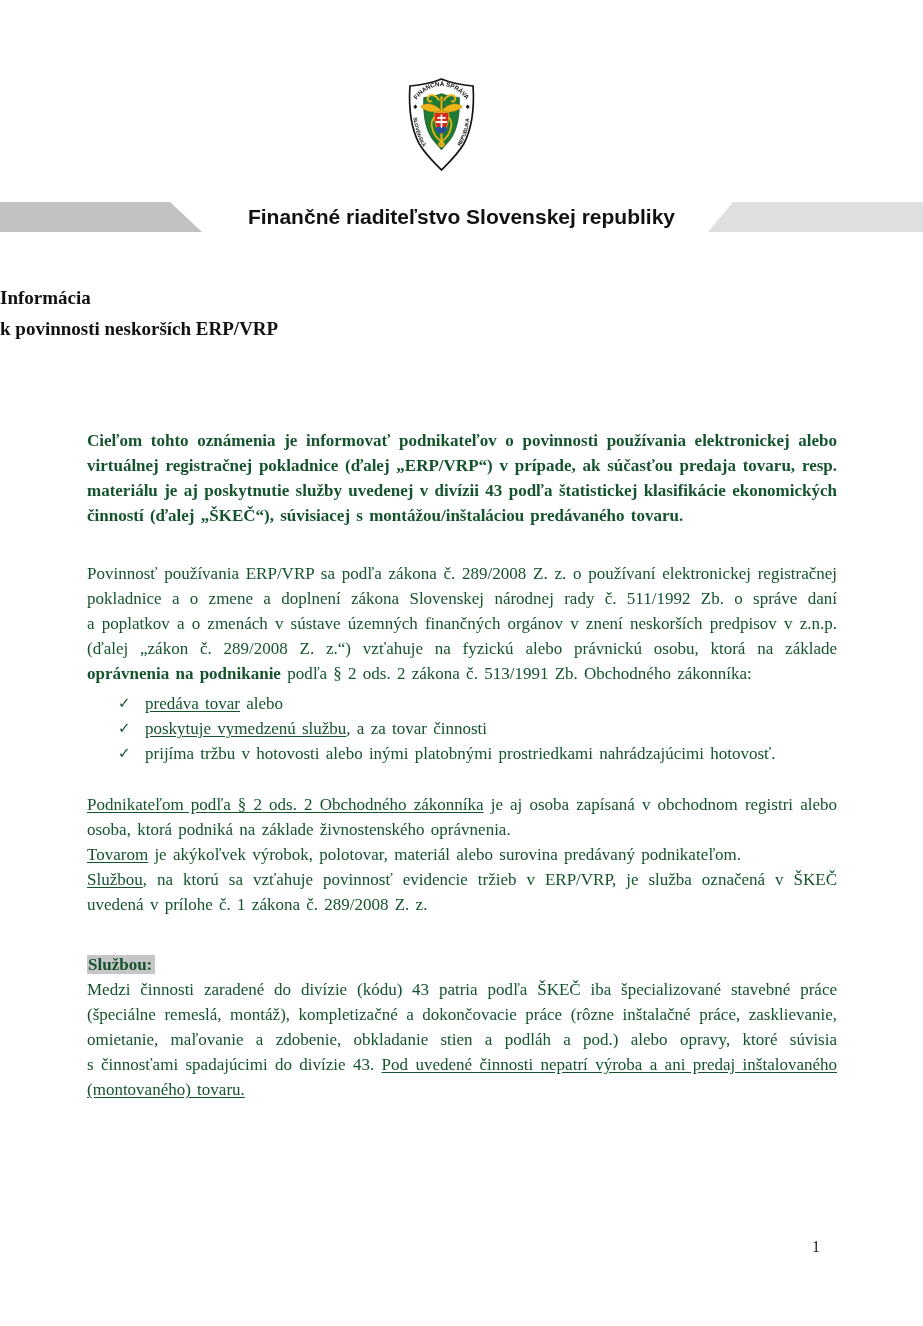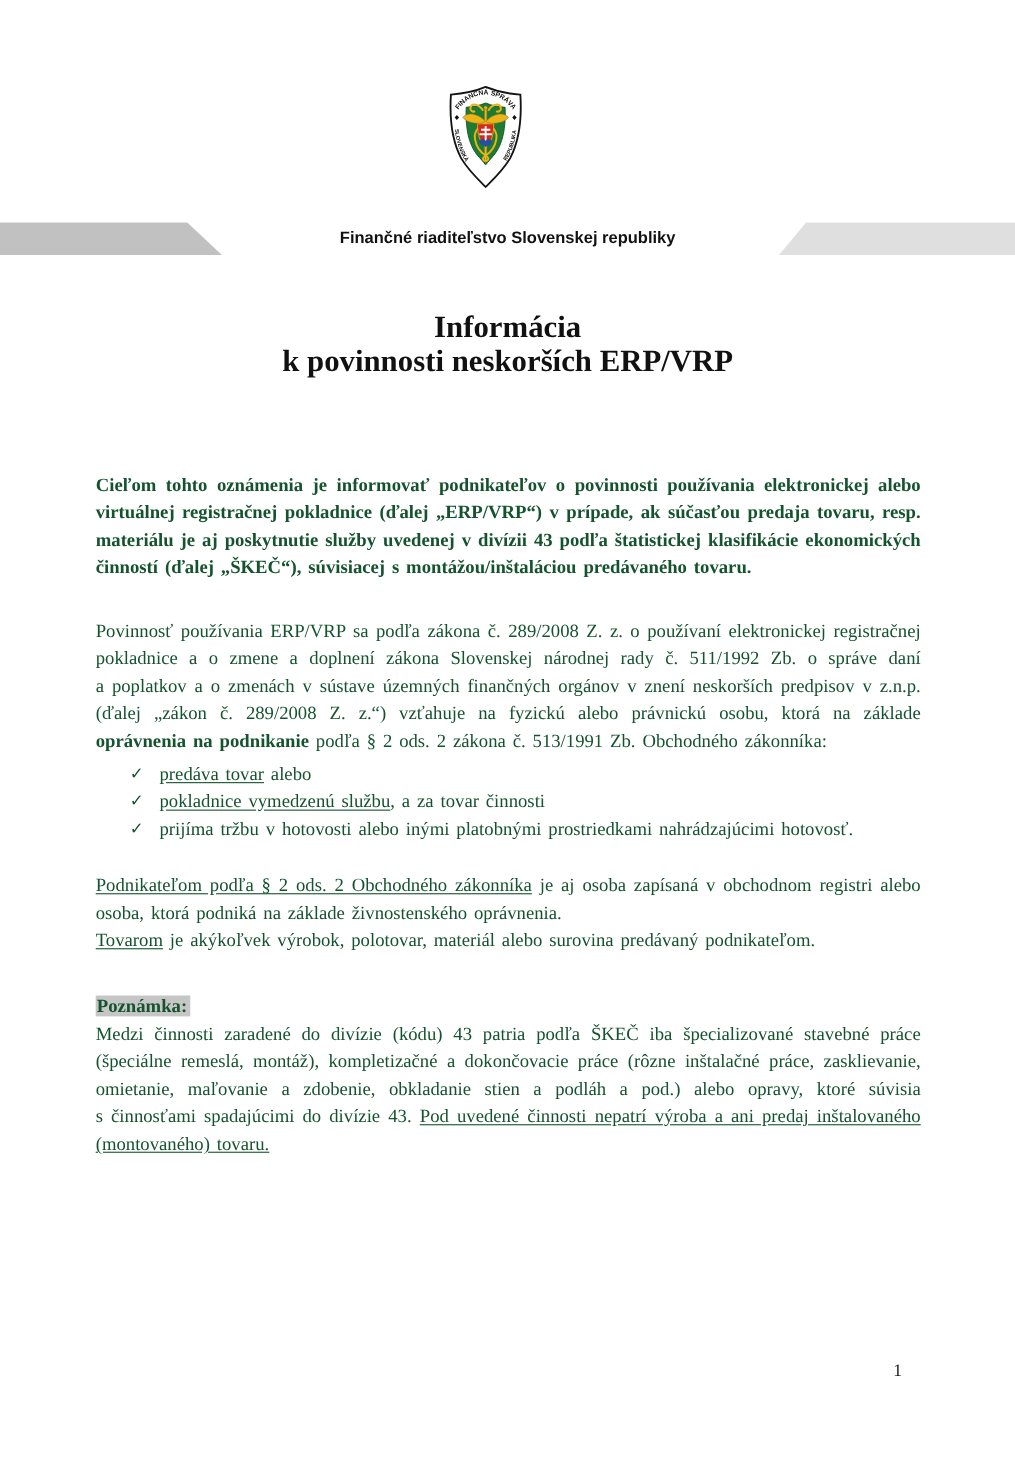--- a/index.html
+++ b/index.html
@@ -18,27 +18,27 @@
   .logo svg { width: 100%; height: 100%; display: block; }
 
   
   .band { position: absolute; top: 202px; height: 30px; }
   .band-left  { left: 0; width: 202px; clip-path: polygon(0 0, 170px 0, 100% 100%, 0 100%); }
   .band-right { left: 708px; width: 215px; clip-path: polygon(25px 0, 100% 0, 100% 100%, 0 100%); }
   .header-title {
     position: absolute; top: 201px; left: 0; width: 100%;
     text-align: center;
     font-family: "Liberation Sans", sans-serif;
-    font-weight: bold; font-size: 15px; line-height: 31px; color: #111;
+    font-weight: bold; font-size: 21px; line-height: 31px; color: #111;
   }
 
   
   .doc-title {
     position: absolute; top: 282px; left: 0; width: 100%;
-    text-align: center; font-weight: bold; font-size: 28px; line-height: 31px; color: #111;
+    text-align: left; font-weight: bold; font-size: 19px; line-height: 31px; color: #111;
   }
 
   
   .content {
     position: absolute; left: 87px; top: 428px; width: 750px;
     font-size: 17px; line-height: 25px; text-align: justify;
     word-spacing: 2px; color: #14532d;
   }
   .content p { margin: 0; }
   .p-intro { font-weight: bold; }
@@ -120,33 +120,34 @@
 
     <p class="p-law"><span>Povinnosť používania ERP/VRP sa podľa zákona č.&nbsp;289/2008 Z.&nbsp;z. o&nbsp;používaní elektronickej registračnej pokladnice a&nbsp;o&nbsp;zmene a&nbsp;doplnení zákona Slovenskej národnej rady č.&nbsp;511/1992 Zb. o&nbsp;správe daní a&nbsp;poplatkov a&nbsp;o&nbsp;zmenách v&nbsp;sústave územných finančných orgánov v&nbsp;znení neskorších predpisov v&nbsp;z.n.p. (ďalej „zákon č.&nbsp;289/2008 Z.&nbsp;z.“) vzťahuje na fyzickú alebo právnickú osobu, ktorá na základe </span><b>oprávnenia na podnikanie</b><span> podľa §&nbsp;2 ods. 2 zákona č.&nbsp;513/1991 Zb. Obchodného zákonníka:</span></p>
 
     <ul class="checklist">
       <li>
         <span class="check">✓</span>
         <span class="li-text"><u>predáva tovar</u><span> alebo</span></span>
       </li>
       <li>
         <span class="check">✓</span>
-        <span class="li-text"><u>pokladnice vymedzenú službu</u><span>, a za tovar činnosti</span></span>
+        <span class="li-text"><u>poskytuje vymedzenú službu</u><span>, a za tovar činnosti</span></span>
       </li>
       <li>
         <span class="check">✓</span>
         <span class="li-text"><u></u><span>prijíma tržbu v&nbsp;hotovosti alebo inými platobnými prostriedkami nahrádzajúcimi hotovosť.</span></span>
       </li>
     </ul>
 
     <div class="defs">
       <p><u>Podnikateľom podľa §&nbsp;2 ods. 2 Obchodného zákonníka</u><span> je aj osoba zapísaná v&nbsp;obchodnom registri alebo osoba, ktorá podniká na základe živnostenského oprávnenia.</span></p>
       <p><u>Tovarom</u><span> je akýkoľvek výrobok, polotovar, materiál alebo surovina predávaný podnikateľom.</span></p>
+      <p><u>Službou</u><span>, na ktorú sa vzťahuje povinnosť evidencie tržieb v&nbsp;ERP/VRP, je služba označená v&nbsp;ŠKEČ uvedená v&nbsp;prílohe č.&nbsp;1 zákona č.&nbsp;289/2008 Z.&nbsp;z.</span></p>
     </div>
 
-    <p class="note-label"><span class="hl">Poznámka:</span></p>
+    <p class="note-label"><span class="hl">Službou:</span></p>
     <p class="p-note"><span>Medzi činnosti zaradené do divízie (kódu) 43 patria podľa ŠKEČ iba špecializované stavebné práce (špeciálne remeslá, montáž), kompletizačné a&nbsp;dokončovacie práce (rôzne inštalačné práce, zasklievanie, omietanie, maľovanie a&nbsp;zdobenie, obkladanie stien a&nbsp;podláh a&nbsp;pod.) alebo opravy, ktoré súvisia s&nbsp;činnosťami spadajúcimi do divízie 43. </span><u>Pod uvedené činnosti nepatrí výroba a&nbsp;ani predaj inštalovaného (montovaného) tovaru.</u></p>
 
   </div>
 
   <div class="page-num">1</div>
 
 </div>
 
 </body></html>

